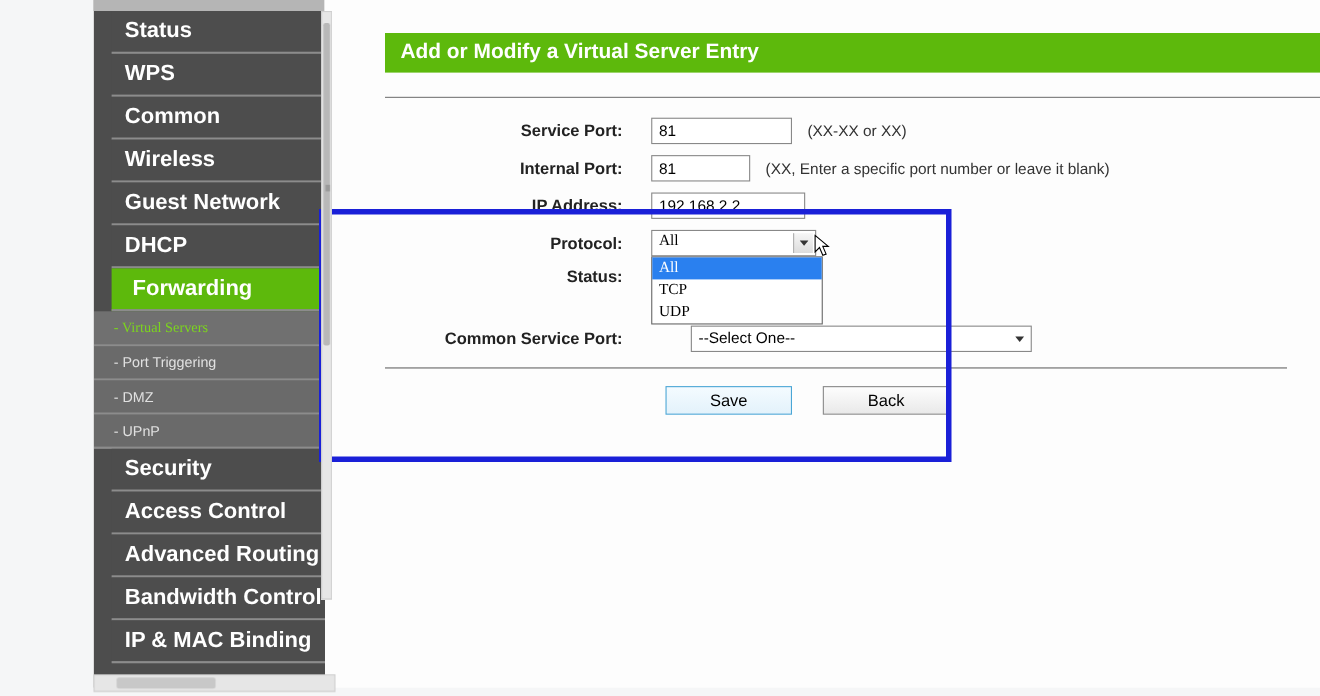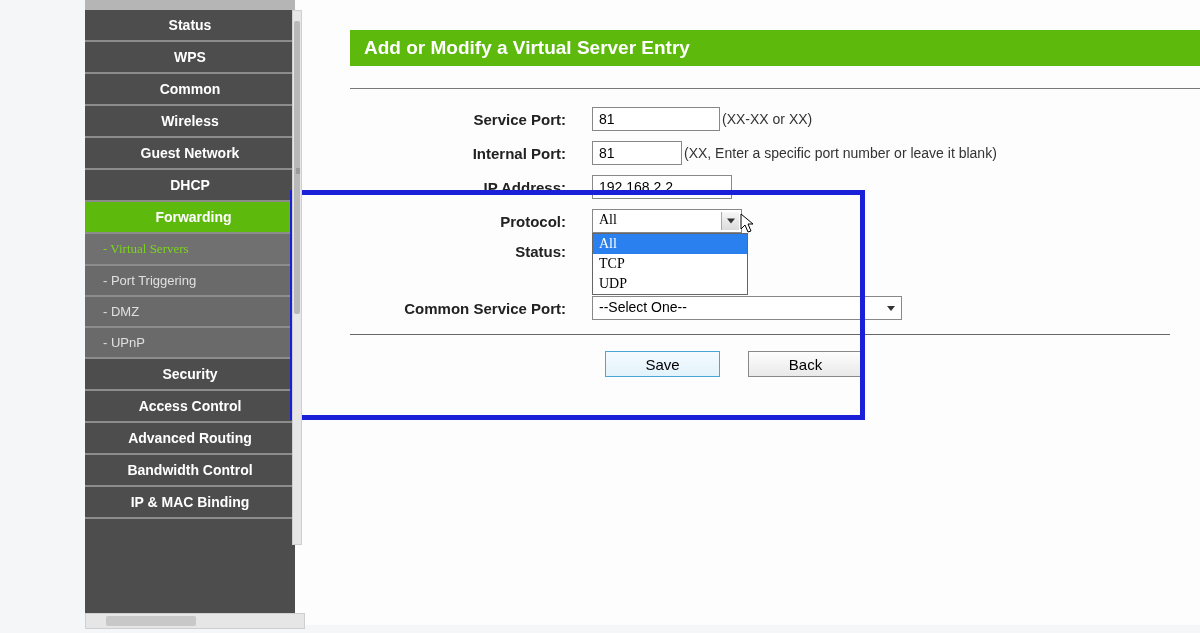--- a/index.html
+++ b/index.html
@@ -33,27 +33,28 @@
     background: #4d4d4d;
   }
   .sidebar-top-gap {
     height: 10px;
     background: #b5b5b5;
   }
   .nav-item {
     display: block;
     width: 100%;
     color: #fff;
-    font-size: 14px;
+    font-size: 20px;
     font-weight: bold;
     padding: 7px 12px;
     background: #4d4d4d;
     border-bottom: 2px solid #8c8c8c;
     cursor: pointer;
-    text-align: center;
+    text-align: left;
+    margin-left: 16px;
   }
   .nav-item.active {
     background: #5db90c;
     padding-left: 19px;
   }
   .nav-sub {
     display: block;
     width: 100%;
     color: #e0e0e0;
     font-size: 13px;
@@ -156,21 +157,21 @@
     width: 230px;
     text-align: right;
     font-size: 15px;
     font-weight: bold;
     color: #222;
     padding-right: 14px;
   }
   .form-field {
     display: flex;
     align-items: center;
-    gap: 2px;
+    gap: 14px;
     padding-left: 12px;
   }
   .text-input {
     width: 128px;
     height: 24px;
     border: 1px solid #888;
     font-size: 14px;
     padding: 2px 6px;
     background: #fff;
   }
@@ -228,20 +229,21 @@
   .wide-select {
     width: 310px;
     height: 24px;
     border: 1px solid #888;
     background: #fff;
     font-size: 14px;
     padding: 2px 22px 2px 6px;
     text-align: left;
     cursor: pointer;
     position: relative;
+    margin-left: 36px;
   }
   .wide-select .caret-sm {
     position: absolute;
     right: 6px; top: 9px;
     width: 0; height: 0;
     border-left: 4px solid transparent;
     border-right: 4px solid transparent;
     border-top: 5px solid #333;
   }
   .btn-row {

